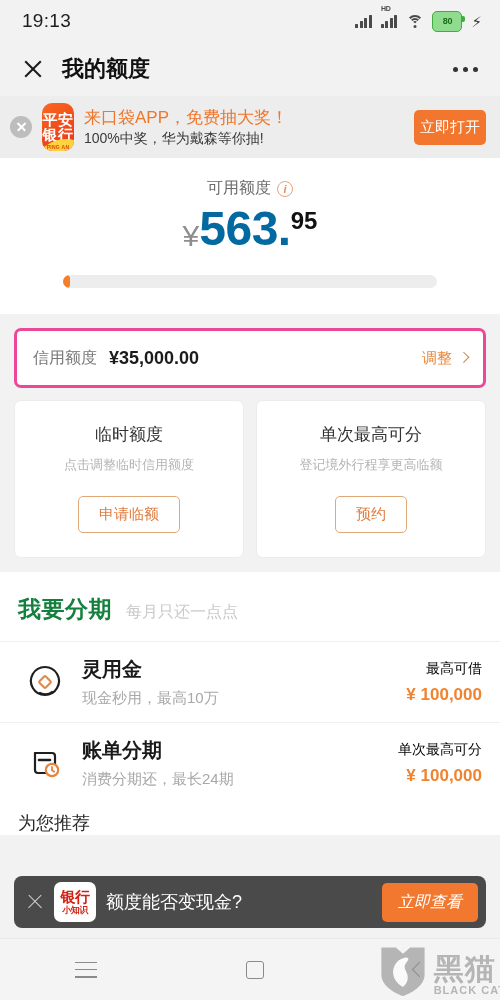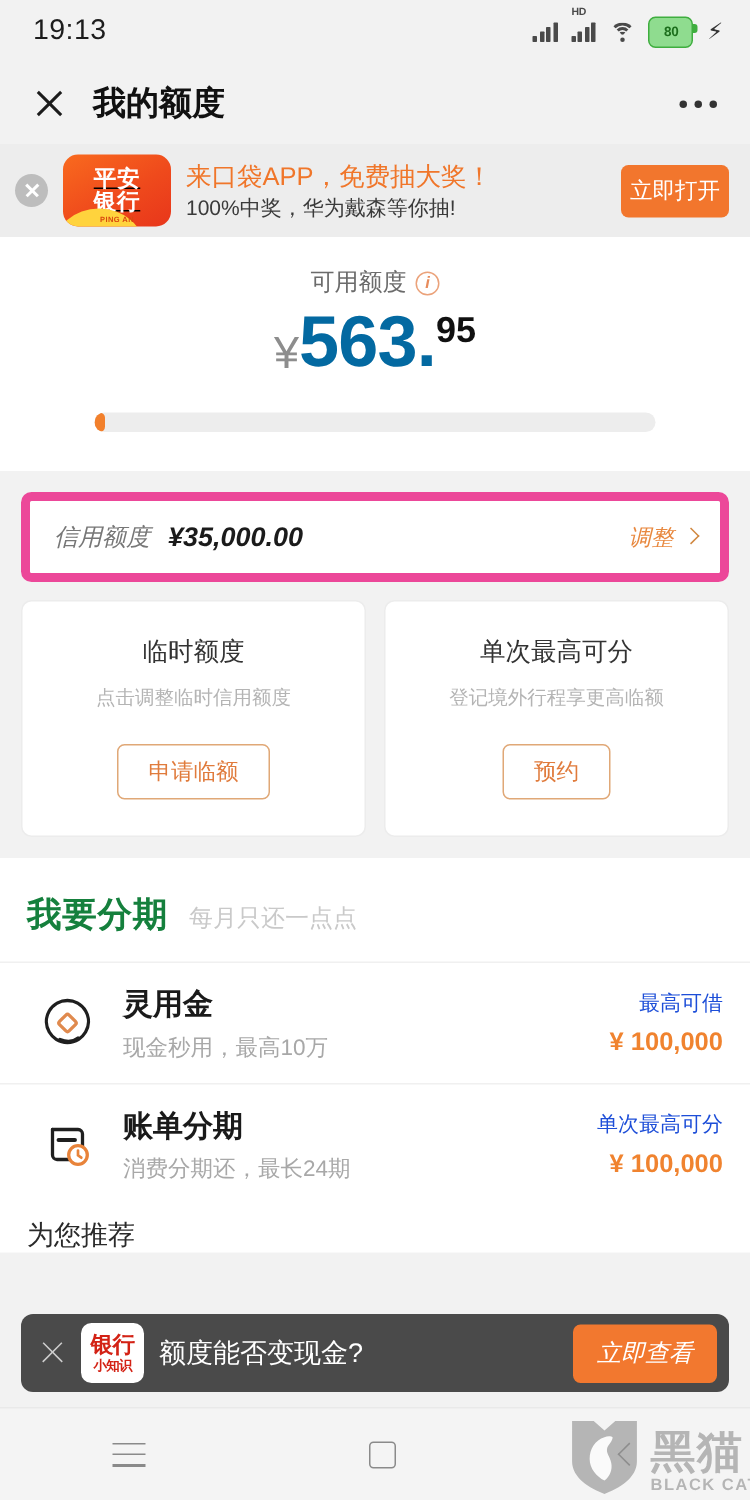--- a/index.html
+++ b/index.html
@@ -67,24 +67,24 @@
   .ad-close {
     width: 22px; height: 22px; border-radius: 50%; background: #bdbdbd;
     position: relative; flex: none;
   }
   .ad-close::before, .ad-close::after {
     content:""; position:absolute; left:5.5px; top:10px; width:11px; height:1.6px; background:#fff;
   }
   .ad-close::before { transform: rotate(45deg); }
   .ad-close::after { transform: rotate(-45deg); }
   .pa-logo {
-    width: 72px; height: 48px; border-radius: 10px; flex: none;
+    width: 32px; height: 48px; border-radius: 10px; flex: none;
     background: linear-gradient(150deg, #f96a1e 0%, #ef4a1c 55%, #e8361b 100%);
     position: relative; overflow: hidden;
-    display: flex; flex-direction: column; align-items: center; justify-content: center; text-decoration: underline;
+    display: flex; flex-direction: column; align-items: center; justify-content: center;
   }
   .pa-logo .l1, .pa-logo .l2 {
     color: #fff; font-size: 15px; font-weight: bold; line-height: 15px; letter-spacing: .5px;
   }
   .pa-logo .arc {
     position: absolute; bottom: -14px; left: -6px; width: 60px; height: 26px;
     background: #ffd33d; border-radius: 50% 50% 0 0 / 100% 100% 0 0;
   }
   .pa-logo .pa-en {
     position: absolute; bottom: 1px; width: 100%; text-align: center;
@@ -119,23 +119,22 @@
   .progress {
     margin: 22px auto 0; width: 374px; height: 13px;
     background: #ededed; border-radius: 7px; overflow: hidden; position: relative;
   }
   .progress-fill {
     height: 100%; background: #f2802c; border-radius: 7px;
   }
 
   
   .card {
-    background: #fff; border-radius: 7px; border: 6px solid #ec4899;
+    background: #fff; border-radius: 7px; border: 3px solid #ec4899;
     margin: 14px 14px 0;
-    font-style: italic;
   }
   .credit-card {
     height: 60px; display: flex; align-items: center; padding: 0 16px;
   }
   .credit-label { font-size: 16px; color: #777; }
   .credit-value { font-size: 18px; color: #1b1b1b; font-weight: bold; margin-left: 12px; }
   .credit-spacer { flex: 1; }
   .credit-adjust { font-size: 15px; color: #e8883f; }
   .chev-r {
     display: inline-block; width: 8px; height: 8px; margin-left: 7px;
@@ -165,21 +164,21 @@
   .sec-sub { font-size: 16px; color: #c9c9c9; margin-left: 14px; }
   .list-item {
     display: flex; align-items: center; padding: 14px 18px 14px 22px;
     border-top: 1px solid #f0f0f0; min-height: 72px;
   }
   .li-icon { width: 46px; flex: none; display: flex; align-items: center; justify-content: center; }
   .li-text { flex: 1; margin-left: 14px; min-width: 0; }
   .li-title { font-size: 20px; font-weight: bold; color: #1a1a1a; }
   .li-sub { font-size: 15px; color: #a8a8a8; margin-top: 6px; }
   .li-right { text-align: right; flex: none; }
-  .li-cap { font-size: 14px; color: #1d4ed8; }
+  .li-cap { font-size: 14px; color: #000000; }
   .li-amt { font-size: 17px; color: #f0832f; font-weight: bold; margin-top: 7px; }
   .more-label { font-size: 18px; color: #2a2a2a; padding: 8px 18px 0; }
 
   
   .toast {
     position: absolute; left: 14px; right: 14px; bottom: 72px; height: 52px;
     background: #4a4a4a; border-radius: 8px; display: flex; align-items: center;
     padding: 0 8px 0 12px; gap: 10px; z-index: 5;
   }
   .toast-x { width: 18px; height: 18px; position: relative; flex: none; }

